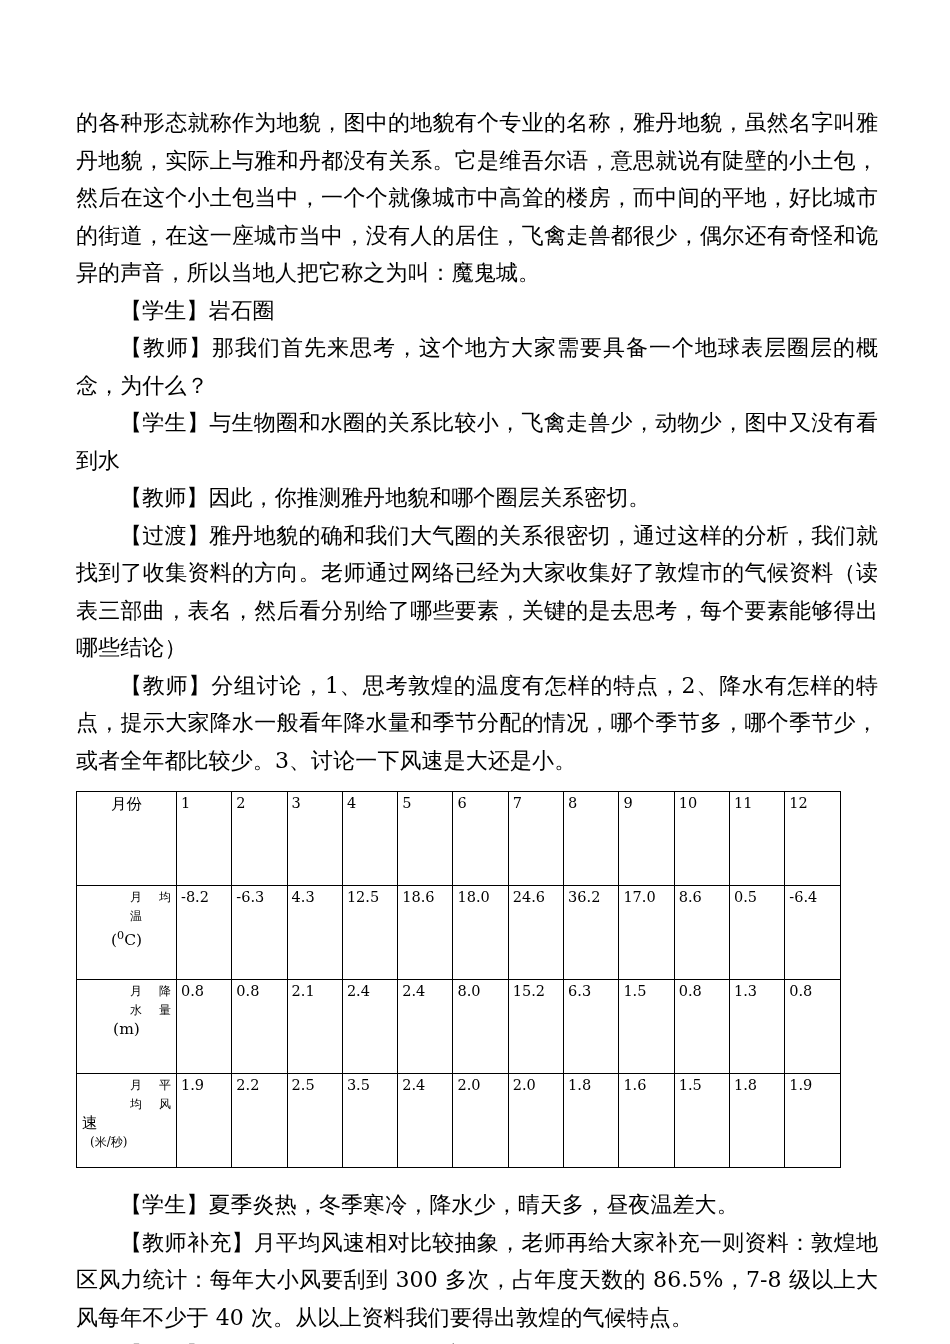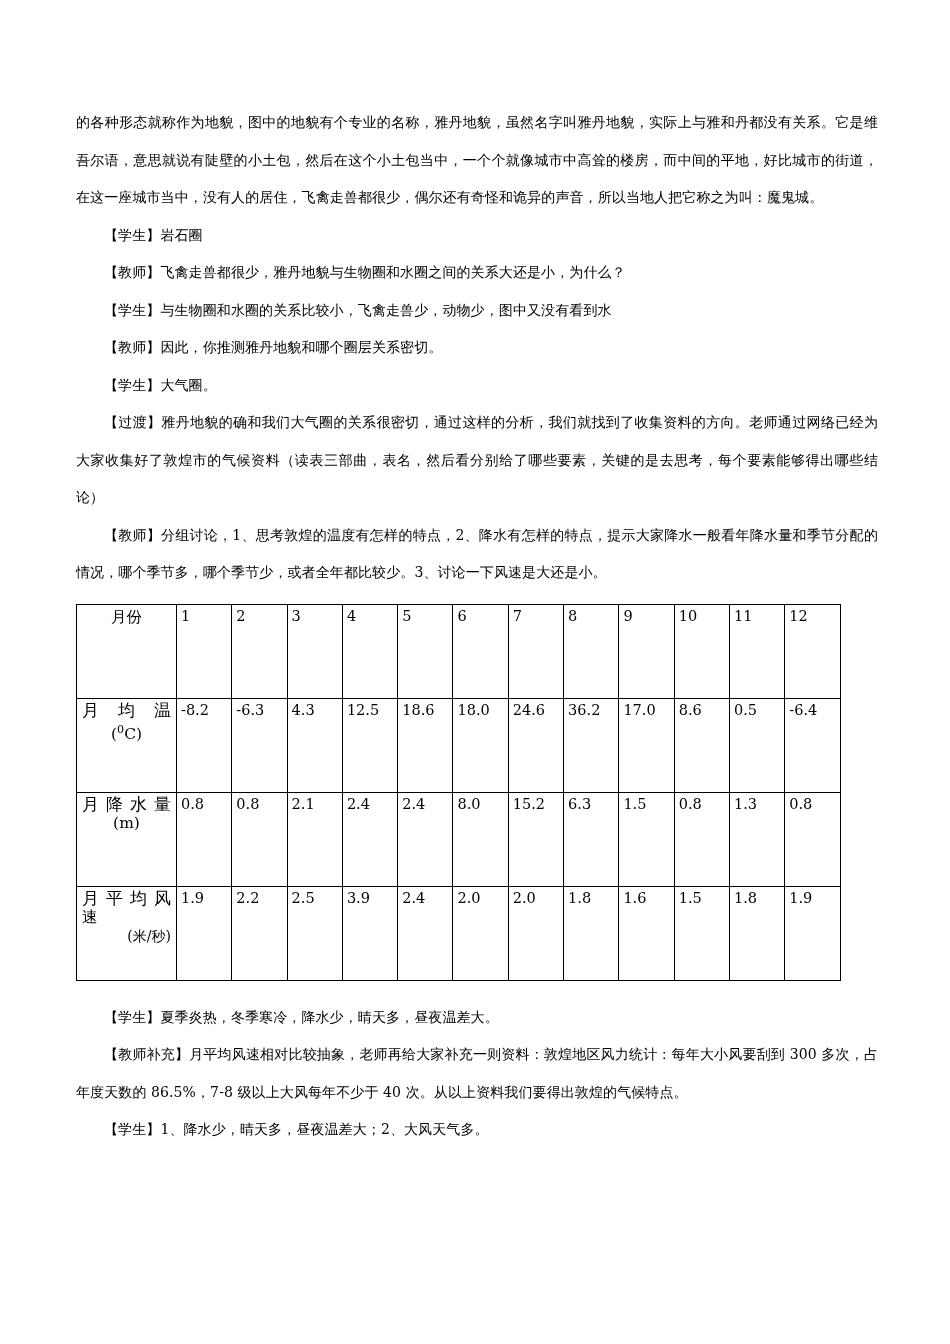--- a/index.html
+++ b/index.html
@@ -15,21 +15,21 @@
     overflow: hidden;
   }
   .page {
     position: relative;
     width: 950px;
     height: 1344px;
     box-sizing: border-box;
     padding: 104px 72px 0 76px;
   }
   .para {
-    font-size: 14px;
+    font-size: 22px;
     line-height: 37.5px;
     text-align: justify;
     text-justify: inter-ideograph;
     margin: 0;
     letter-spacing: 0.1px;
   }
   .para.indent {
     text-indent: 2em;
   }
   
@@ -59,36 +59,37 @@
     width: 55.3px;
   }
   .lbl-head {
     text-align: center;
     font-size: 15.5px;
     line-height: 20px;
   }
   .lbl-dist {
     text-align: justify;
     text-align-last: justify;
-    font-size: 17px;
+    font-size: 12px;
     line-height: 19px;
+    margin-left: 48px;
   }
   .lbl-dist-left {
     text-align: left;
     font-size: 15.5px;
     line-height: 19px;
   }
   .lbl-unit {
     text-align: center;
     font-size: 15.5px;
     line-height: 19px;
   }
   .lbl-unit-ind {
-    text-align: right;
-    font-size: 14px;
+    text-align: left;
+    font-size: 12px;
     line-height: 19px;
     padding-left: 8px;
   }
   .sup0 {
     vertical-align: super;
     font-size: 0.72em;
   }
   .datacell .v {
     display: block;
     text-align: left;
@@ -100,24 +101,23 @@
   }
 </style>
 </head>
 <body>
 
 <div class="page">
 
   <div>
     <p class="para">的各种形态就称作为地貌，图中的地貌有个专业的名称，雅丹地貌，虽然名字叫雅丹地貌，实际上与雅和丹都没有关系。它是维吾尔语，意思就说有陡壁的小土包，然后在这个小土包当中，一个个就像城市中高耸的楼房，而中间的平地，好比城市的街道，在这一座城市当中，没有人的居住，飞禽走兽都很少，偶尔还有奇怪和诡异的声音，所以当地人把它称之为叫：魔鬼城。</p>
     <p class="para indent">【学生】岩石圈</p>
-    <p class="para indent">【教师】飞禽走兽都很少，雅丹地貌与生物圈和水圈之间的关系大还是小，为什么？</p>
+    <p class="para indent">【教师】那我们首先来思考，这个地方大家需要具备一个地球表层圈层的概念，为什么？</p>
     <p class="para indent">【学生】与生物圈和水圈的关系比较小，飞禽走兽少，动物少，图中又没有看到水</p>
     <p class="para indent">【教师】因此，你推测雅丹地貌和哪个圈层关系密切。</p>
-    <p class="para indent">【学生】大气圈。</p>
     <p class="para indent">【过渡】雅丹地貌的确和我们大气圈的关系很密切，通过这样的分析，我们就找到了收集资料的方向。老师通过网络已经为大家收集好了敦煌市的气候资料（读表三部曲，表名，然后看分别给了哪些要素，关键的是去思考，每个要素能够得出哪些结论）</p>
     <p class="para indent">【教师】分组讨论，1、思考敦煌的温度有怎样的特点，2、降水有怎样的特点，提示大家降水一般看年降水量和季节分配的情况，哪个季节多，哪个季节少，或者全年都比较少。3、讨论一下风速是大还是小。</p>
   </div>
 
   <div class="climate-table-wrap">
     <table class="climate">
       <tbody>
         <tr>
           <td class="rowlabel">
             <div class="lbl-head">月份</div>
@@ -255,21 +255,21 @@
           <td class="datacell">
               <span class="v">1.9</span>
             </td>
           <td class="datacell">
               <span class="v">2.2</span>
             </td>
           <td class="datacell">
               <span class="v">2.5</span>
             </td>
           <td class="datacell">
-              <span class="v">3.9</span>
+              <span class="v">3.5</span>
             </td>
           <td class="datacell">
               <span class="v">2.4</span>
             </td>
           <td class="datacell">
               <span class="v">2.0</span>
             </td>
           <td class="datacell">
               <span class="v">2.0</span>
             </td>

